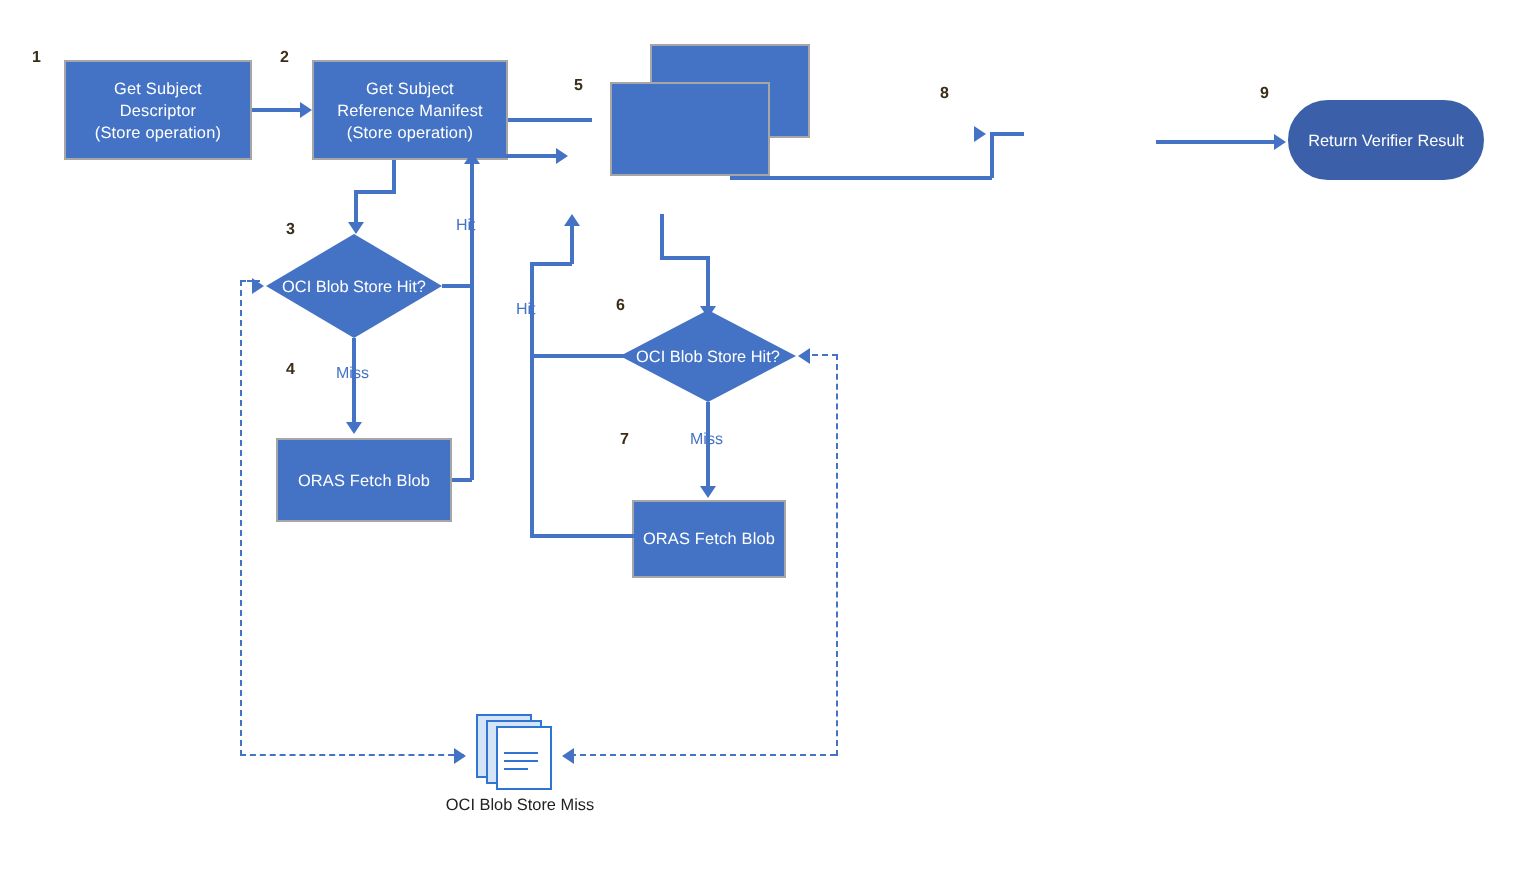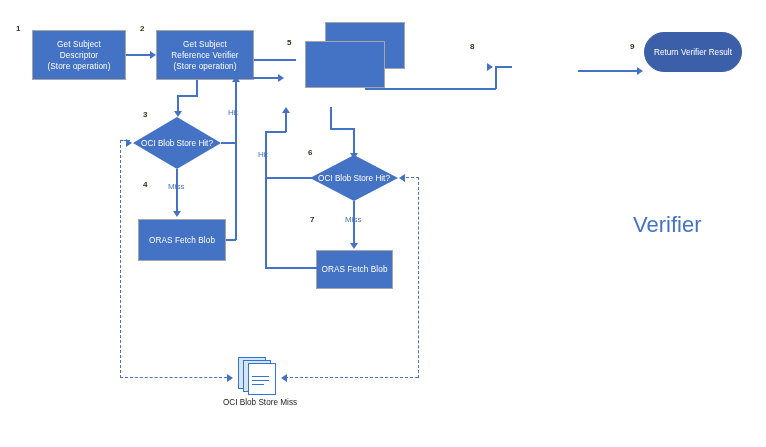--- a/index.html
+++ b/index.html
@@ -73,21 +73,21 @@
     </span>
   </div>
 
   <div class="ln h" style="left:126px;top:54px;width:26px;"></div>
   <div class="arrow ar" style="left:150px;top:51px;"></div>
 
   <div class="num" style="left:140px;top:24px;">2</div>
   <div class="node" style="left:156px;top:30px;width:98px;height:50px;">
     <span>
       <span>Get Subject</span>
-      <span>Reference Verifier</span>
+      <span>Reference Manifest</span>
       <span>(Store operation)</span>
     </span>
   </div>
 
   <div class="ln v" style="left:196px;top:80px;height:16px;"></div>
   <div class="ln h" style="left:177px;top:95px;width:21px;"></div>
   <div class="ln v" style="left:177px;top:95px;height:18px;"></div>
   <div class="arrow ad" style="left:174px;top:111px;"></div>
 
   <div class="ln h" style="left:254px;top:59px;width:42px;"></div>
@@ -172,28 +172,27 @@
   </div>
 
   <div class="ln h" style="left:265px;top:267px;width:52px;"></div>
 
   <div class="num" style="left:470px;top:42px;">8</div>
 
   <div class="ln h" style="left:578px;top:70px;width:61px;"></div>
   <div class="arrow ar" style="left:637px;top:67px;"></div>
 
   <div class="num" style="left:630px;top:42px;">9</div>
-  <div class="pill" style="left:644px;top:32px;width:98px;height:40px;">
+  <div class="pill" style="left:644px;top:50px;width:98px;height:40px;">
     <span>
       <span>Return Verifier</span>
       <span>Result</span>
     </span>
   </div>
 
-  <div class="title" style="left:633px;top:212px;">Verifier</div>
 
   <div class="dash-h" style="left:120px;top:377px;width:112px;"></div>
   <div class="dash-v" style="left:120px;top:140px;height:238px;"></div>
   <div class="dash-h" style="left:120px;top:140px;width:10px;"></div>
 
   <div class="dash-h" style="left:285px;top:377px;width:133px;"></div>
   <div class="dash-v" style="left:418px;top:177px;height:201px;"></div>
   <div class="dash-h" style="left:406px;top:177px;width:13px;"></div>
 
   <div class="arrow ar" style="left:227px;top:374px;"></div>

